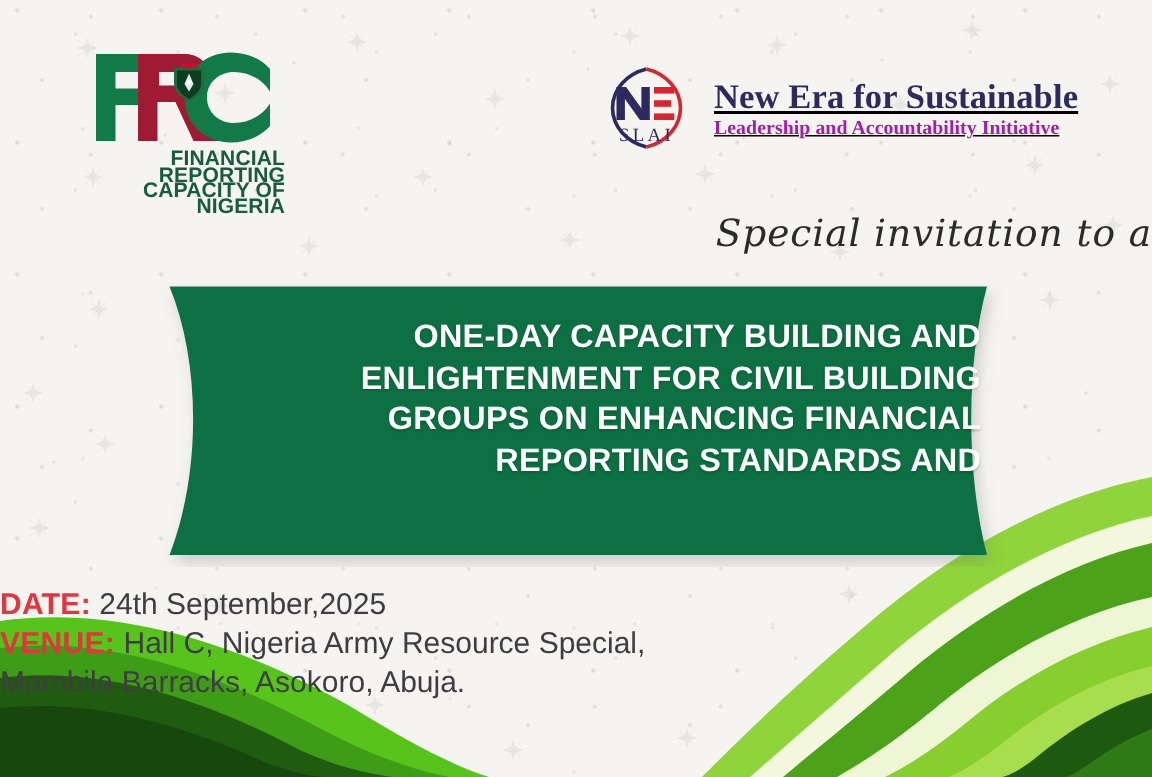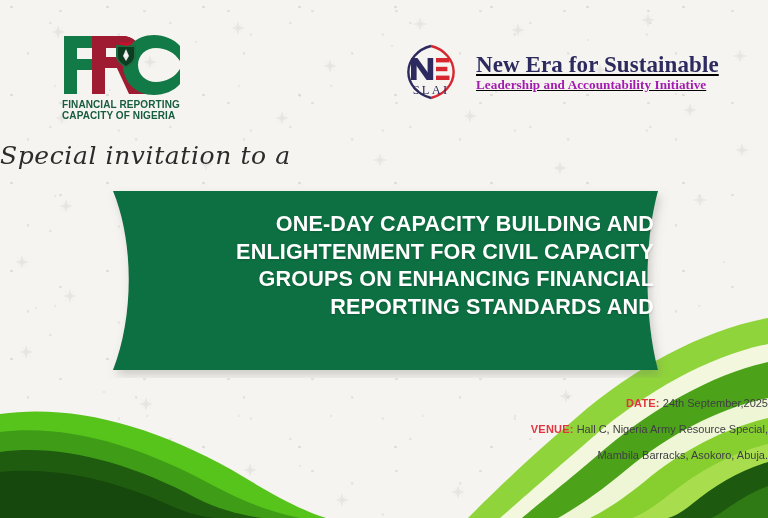--- a/index.html
+++ b/index.html
@@ -60,25 +60,25 @@
   }
   .frc-mark {
     position: relative;
     width: 124px;
     height: 62px;
   }
   .frc-caption {
     margin-top: 4px;
     font-family: "Liberation Sans", sans-serif;
     font-weight: bold;
-    font-size: 10px;
+    font-size: 14px;
     line-height: 10.5px;
     letter-spacing: 0.1px;
     color: #175c3c;
-    text-align: left;
+    text-align: right;
     width: 128px;
   }
   .frc-caption .l2 { display: block; }
 
   
   .neslai {
     position: absolute;
     left: 398px;
     top: 44px;
     display: flex;
@@ -112,21 +112,21 @@
     white-space: nowrap;
     letter-spacing: 0.05px;
   }
 
   
   .script-line {
     position: absolute;
     left: 0;
     right: 0;
     top: 141px;
-    text-align: left;
+    text-align: right;
     font-family: "DejaVu Serif", serif;
     font-style: italic;
     font-size: 25px;
     line-height: 30px;
     color: #2b2b2b;
     letter-spacing: 0.6px;
   }
 
   
   .banner-wrap {
@@ -156,23 +156,23 @@
     text-shadow: 0 1px 2px rgba(0,0,0,0.18);
   }
   .banner-text span { display: block; }
 
   
   .details {
     position: absolute;
     left: 0;
     right: 0;
     top: 390px;
-    text-align: right;
+    text-align: left;
     font-family: "Liberation Sans", sans-serif;
-    font-size: 11px;
+    font-size: 20px;
     line-height: 26px;
     color: #3e3e42;
   }
   .details .row { display: block; white-space: nowrap; }
   .details .lbl {
     font-weight: bold;
     color: #e2353f;
     letter-spacing: 0.2px;
   }
   .details .val { color: #3e3e42; }
@@ -327,21 +327,21 @@
       <defs>
         <filter id="bshadow" x="-10%" y="-10%" width="130%" height="140%">
           <feDropShadow dx="3" dy="5" stdDeviation="5" flood-color="#6d6d6d" flood-opacity="0.30"></feDropShadow>
         </filter>
       </defs>
 
       <path d="M41,9 L586,9 C572,60 572,134 586,188 L41,188 C62,134 62,60 41,9 Z" fill="#0f7043" filter="url(#bshadow)"></path>
     </svg>
     <div class="banner-text">
       <span>ONE-DAY CAPACITY BUILDING AND</span>
-      <span>ENLIGHTENMENT FOR CIVIL CAPACITY</span>
+      <span>ENLIGHTENMENT FOR CIVIL BUILDING</span>
       <span>GROUPS ON ENHANCING FINANCIAL</span>
       <span>REPORTING STANDARDS AND</span>
     </div>
   </div>
 
   <div class="details">
     <span class="row">
       <span class="lbl">DATE:</span>
       <span class="val">24th September,2025</span>
     </span>

